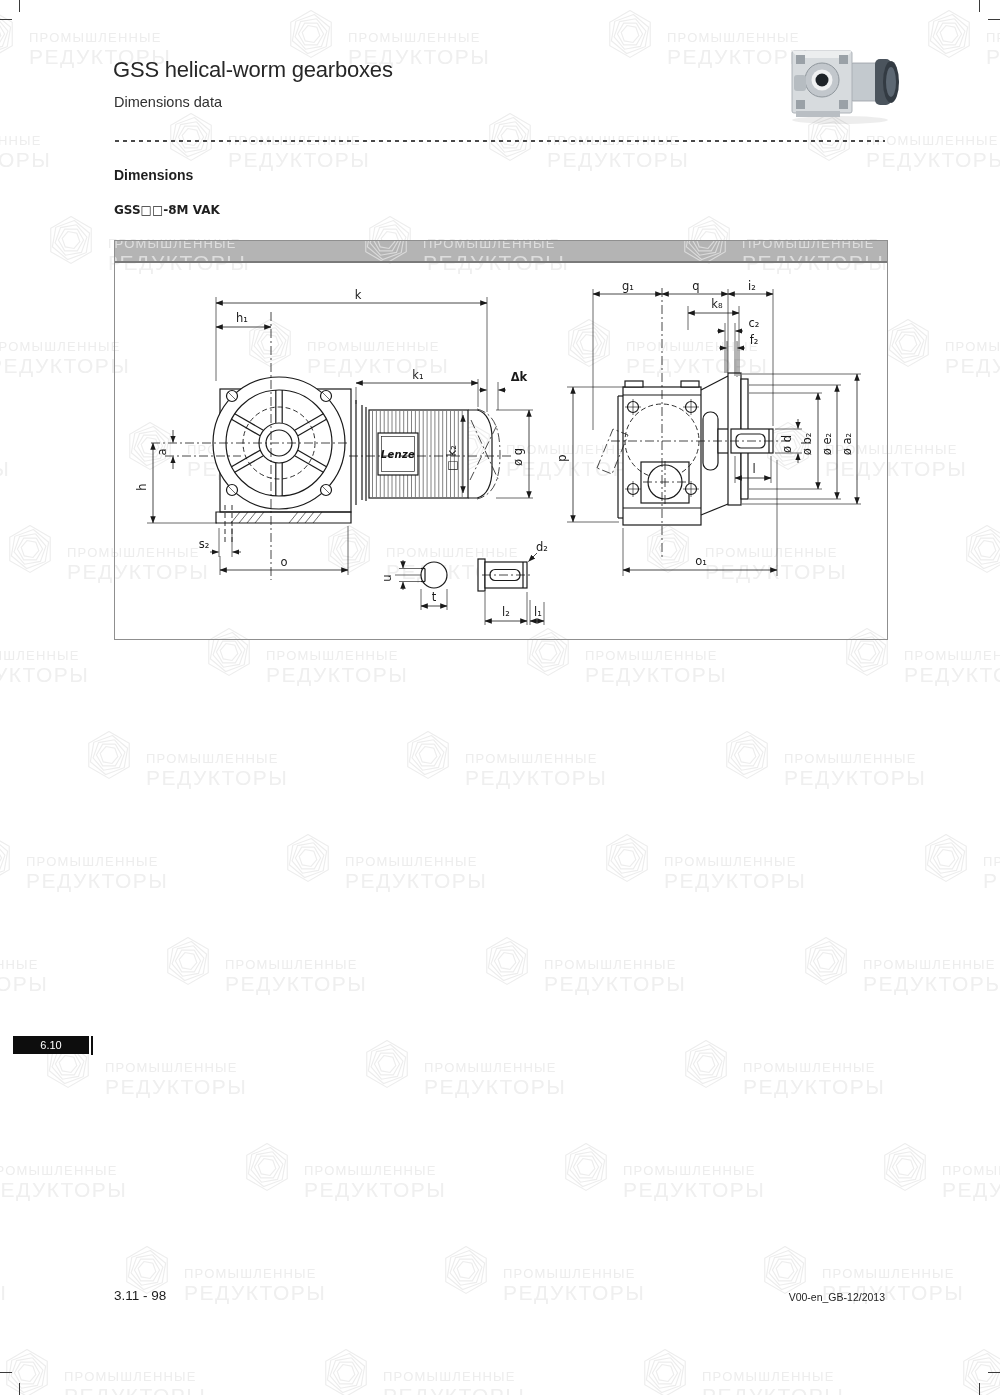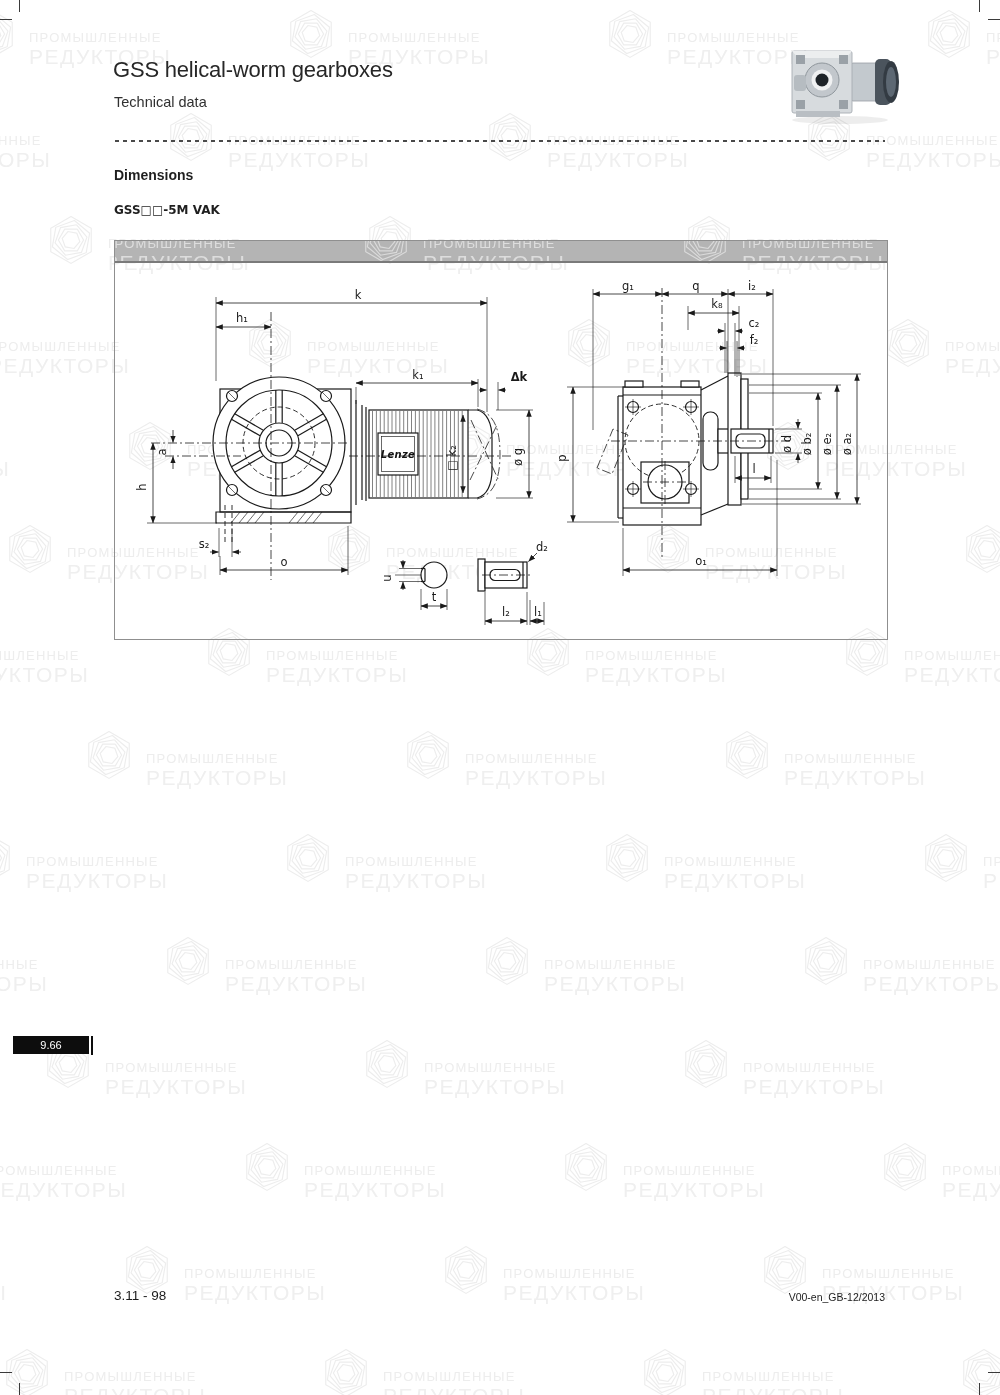--- a/index.html
+++ b/index.html
@@ -695,21 +695,21 @@
     <div class="crop" style="left:0;top:19px;width:12px;height:1px"></div>
     <div class="crop" style="left:19px;top:0;width:1px;height:12px"></div>
     <div class="crop" style="left:988px;top:19px;width:12px;height:1px"></div>
     <div class="crop" style="left:979px;top:0;width:1px;height:12px"></div>
     <div class="crop" style="left:0;top:1372px;width:12px;height:1px"></div>
     <div class="crop" style="left:19px;top:1383px;width:1px;height:12px"></div>
     <div class="crop" style="left:988px;top:1372px;width:12px;height:1px"></div>
     <div class="crop" style="left:979px;top:1383px;width:1px;height:12px"></div>
 
     <div class="title">GSS helical-worm gearboxes</div>
-    <div class="subtitle">Technical data</div>
+    <div class="subtitle">Dimensions data</div>
 
     <svg class="photo" width="126" height="82" viewBox="0 0 126 82">
       <ellipse cx="58" cy="75" rx="48" ry="4" fill="rgba(0,0,0,0.07)"></ellipse>
       <rect x="68" y="18" width="30" height="38" rx="3" fill="#c3c9ce" stroke="#99a0a6" stroke-width="0.8"></rect>
       <rect x="93" y="14" width="16" height="46" rx="5" fill="#4b545d"></rect>
       <ellipse cx="109" cy="37" rx="8" ry="21" fill="#333b43"></ellipse>
       <ellipse cx="109" cy="37" rx="5" ry="15" fill="#5d6873"></ellipse>
       <rect x="10" y="6" width="60" height="62" rx="2" fill="#d7dbde" stroke="#a7adb2" stroke-width="0.9"></rect>
       <polygon points="10,6 70,6 64,13 16,13" fill="#eceeef"></polygon>
       <rect x="14" y="10" width="9" height="9" fill="#9aa1a7"></rect>
@@ -718,21 +718,21 @@
       <rect x="57" y="55" width="9" height="9" fill="#9aa1a7"></rect>
       <circle cx="40" cy="35" r="17" fill="#c2c7cc" stroke="#8f969c" stroke-width="1"></circle>
       <circle cx="40" cy="35" r="10.5" fill="#f0f1f2"></circle>
       <circle cx="40" cy="35" r="6.5" fill="#1e2328"></circle>
       <rect x="12" y="30" width="12" height="16" rx="3" fill="#b6bcc1"></rect>
       <rect x="14" y="66" width="44" height="6" fill="#b9bec3"></rect>
     </svg>
 
     <div class="dashrule"></div>
     <div class="sect-head">Dimensions</div>
-    <div class="variant">GSS□□-5M VAK</div>
+    <div class="variant">GSS□□-8M VAK</div>
 
     <div class="panel">
       <div class="panel-bar" id="panel-bar">
           <div class="wm wm-bar" style="left: -75px; top: -5px;">
             <div class="wm-text">
               <span class="wm-l1">ПРОМЫШЛЕННЫЕ</span>
               <span class="wm-l2">РЕДУКТОРЫ</span>
             </div>
           </div>
           <div class="wm wm-bar" style="left: 244px; top: -5px;">
@@ -1046,19 +1046,19 @@
           <text class="lbl" x="753" y="473">l</text>
 
           <line class="ex" x1="622" y1="528" x2="622" y2="576"></line>
           <line class="ex" x1="776" y1="460" x2="776" y2="576"></line>
           <line class="dim" x1="622" y1="570" x2="776" y2="570" marker-start="url(#arr)" marker-end="url(#arr)"></line>
           <text class="lbl" x="700" y="565">o₁</text>
         </g>
       </svg>
     </div>
 
-    <div class="tab">9.66</div>
+    <div class="tab">6.10</div>
     <div class="tab-edge"></div>
 
     <div class="footer-left">3.11 - 98</div>
     <div class="footer-right">V00-en_GB-12/2013</div>
   </div>
 </div>
 
 </body></html>

